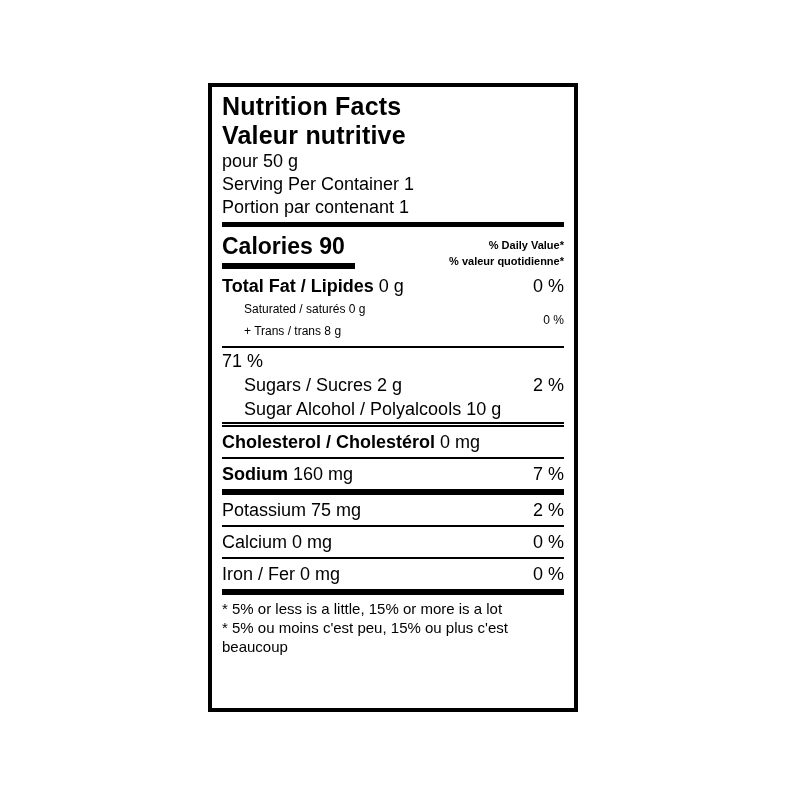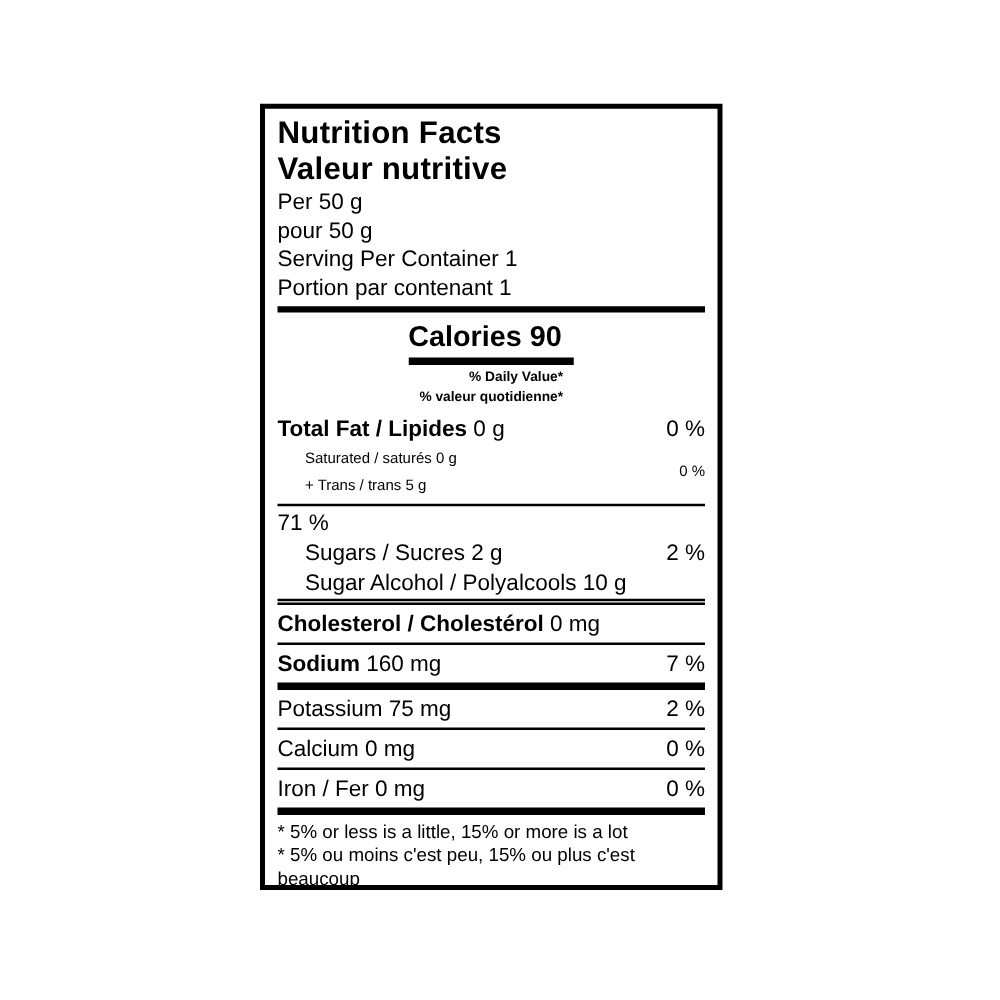--- a/index.html
+++ b/index.html
@@ -48,23 +48,22 @@
     margin: 1px 0;
   }
   .thin-rule {
     height: 2px;
     background: #000;
     margin: 1px 0;
   }
   .calories-header {
     display: flex;
     justify-content: space-between;
-    align-items: center;
+    align-items: flex-end;
     margin: 6px 0 5px 0;
-    flex-direction: column;
   }
   .calories-text {
     display: inline-block;
     font-size: 23px;
     font-weight: bold;
     border-bottom: 6px solid #000;
     padding-bottom: 3px;
     padding-right: 10px;
   }
   .dv-header {
@@ -105,21 +104,20 @@
 </style>
 </head>
 <body>
 
 <div class="page">
   <div class="nf-label">
 
     <div class="title">Nutrition Facts</div>
     <div class="title">Valeur nutritive</div>
 
-    <div class="serving-line">Per 50 g</div>
     <div class="serving-line">pour 50 g</div>
     <div class="serving-line">Serving Per Container 1</div>
     <div class="serving-line">Portion par contenant 1</div>
 
     <div class="thick-rule"></div>
 
     <div class="calories-header">
       <span class="calories-text">Calories 90</span>
       <span class="dv-header">
         <span style="display:block">% Daily Value*</span>
@@ -127,21 +125,21 @@
       </span>
     </div>
 
     <div class="row tight">
       <span class="row-label"><b>Total Fat / Lipides</b><span> 0 g</span></span>
       <span class="dv">0 %</span>
     </div>
     <div class="sub-group">
       <span class="lines">
         <div class="indent">Saturated / saturés 0 g</div>
-        <div class="indent">+ Trans / trans 5 g</div>
+        <div class="indent">+ Trans / trans 8 g</div>
       </span>
       <span class="dv">0 %</span>
     </div>
 
     <div class="thin-rule"></div>
 
     <div class="row tight">
       <span class="dv">71 %</span>
     </div>
     <div class="row tight">

